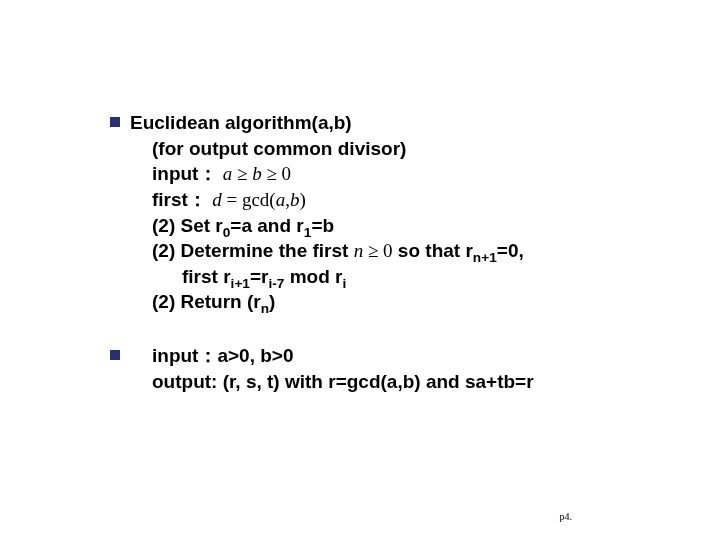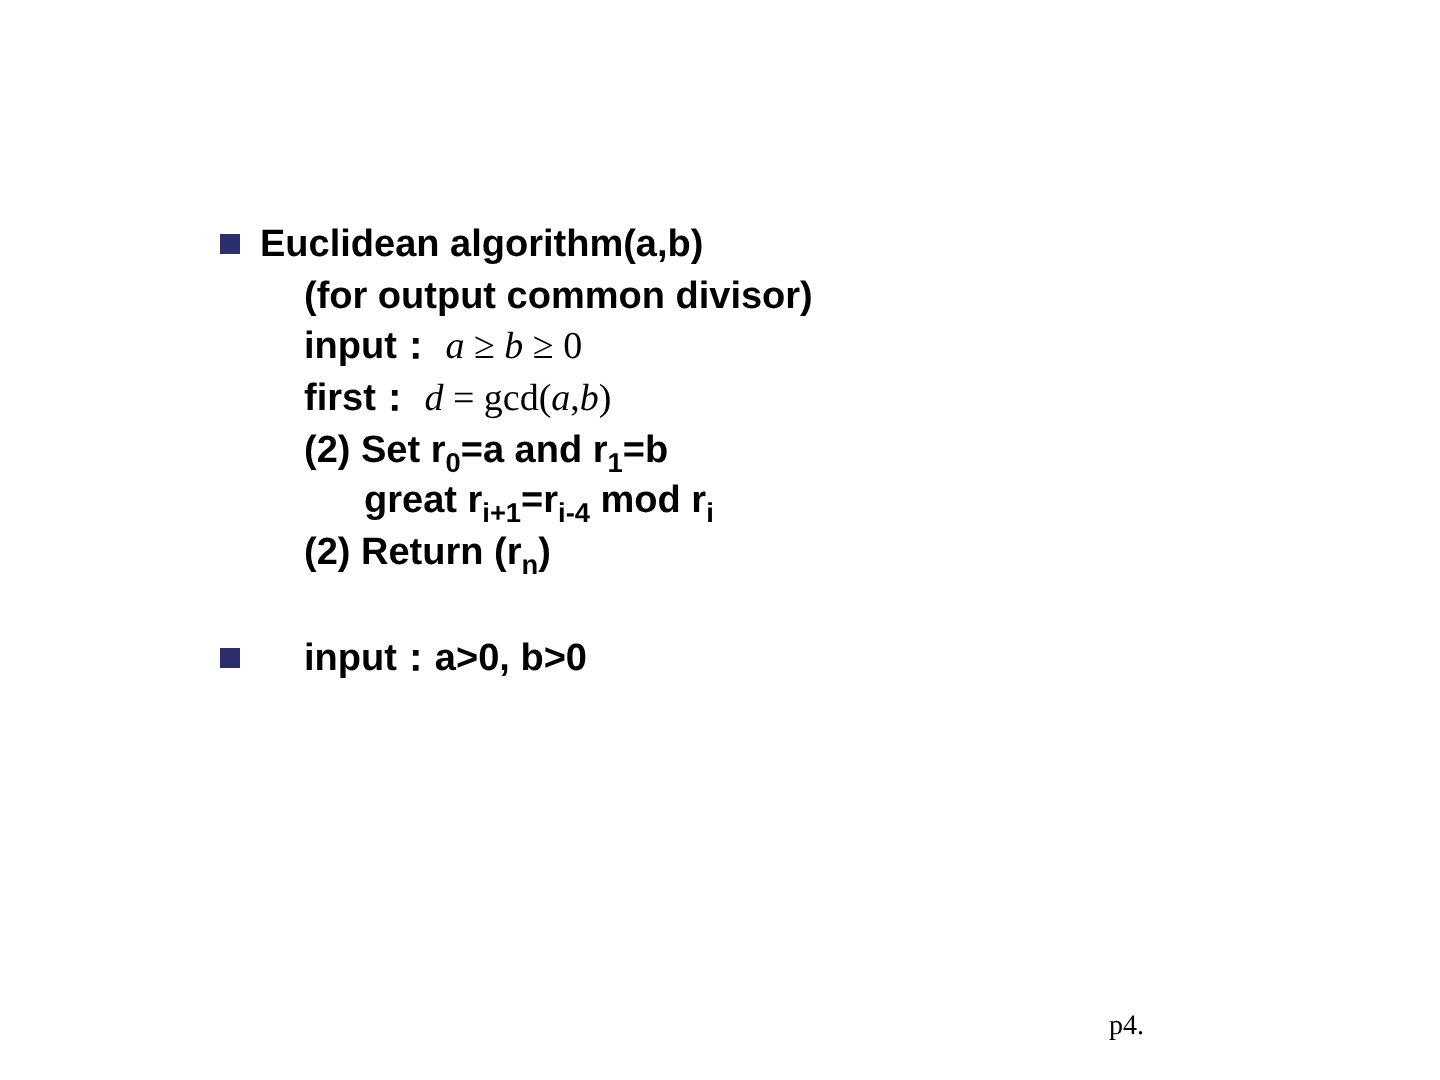--- a/index.html
+++ b/index.html
@@ -57,21 +57,21 @@
   }
   sub {
     font-size: 0.72em;
     vertical-align: sub;
     line-height: 0;
   }
   .pagenum {
     position: absolute;
     right: 24px;
     bottom: 18px;
-    font-size: 14px;
+    font-size: 10px;
     font-weight: 400;
     font-family: "Times New Roman", serif;
   }
 </style>
 </head>
 <body>
 
 <div class="slide">
 
   <div class="item">
@@ -91,30 +91,34 @@
       </div>
       <div class="indent">
         <span>first：</span>
         <span class="math">
           <span>d</span><span class="mathup"> = </span><span class="mathup">gcd(</span><span>a</span><span class="mathup">,</span><span>b</span><span class="mathup">)</span>
         </span>
       </div>
       <div class="indent">
         <span>(2) Set r</span><sub>0</sub><span>=a and r</span><sub>1</sub><span>=b</span>
       </div>
+      <div class="indent">
+        <span>(2) Determine the first </span><span class="math"><span>n</span><span class="mathup"> ≥ </span><span class="mathup">0</span></span><span> so that r</span><sub>n+1</sub><span>=0,</span>
+      </div>
       <div class="indent2">
-        <span>great  r</span><sub>i+1</sub><span>=r</span><sub>i-4</sub><span> mod r</span><sub>i</sub>
+        <span>first  r</span><sub>i+1</sub><span>=r</span><sub>i-7</sub><span> mod r</span><sub>i</sub>
       </div>
       <div class="indent">
         <span>(2) Return (r</span><sub>n</sub><span>)</span>
       </div>
     </div>
   </div>
 
   <div class="item">
     <div class="bullet"></div>
     <div class="body">
       <div class="indent">input：a&gt;0, b&gt;0</div>
+      <div class="indent">output: (r, s, t) with r=gcd(a,b) and sa+tb=r</div>
     </div>
   </div>
 
   <div class="pagenum">p4.</div>
 </div>
 
 </body></html>

